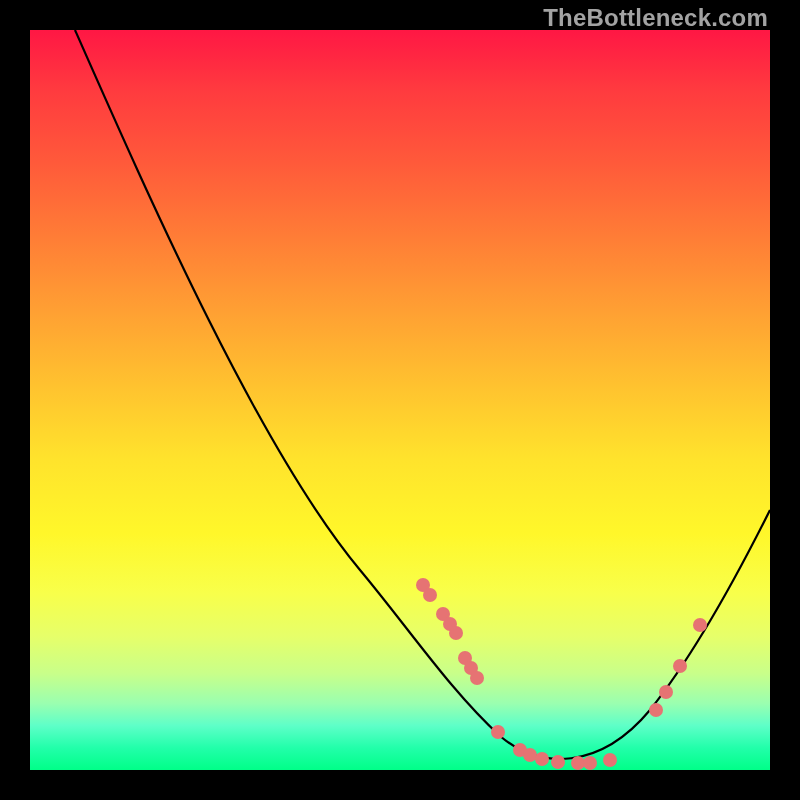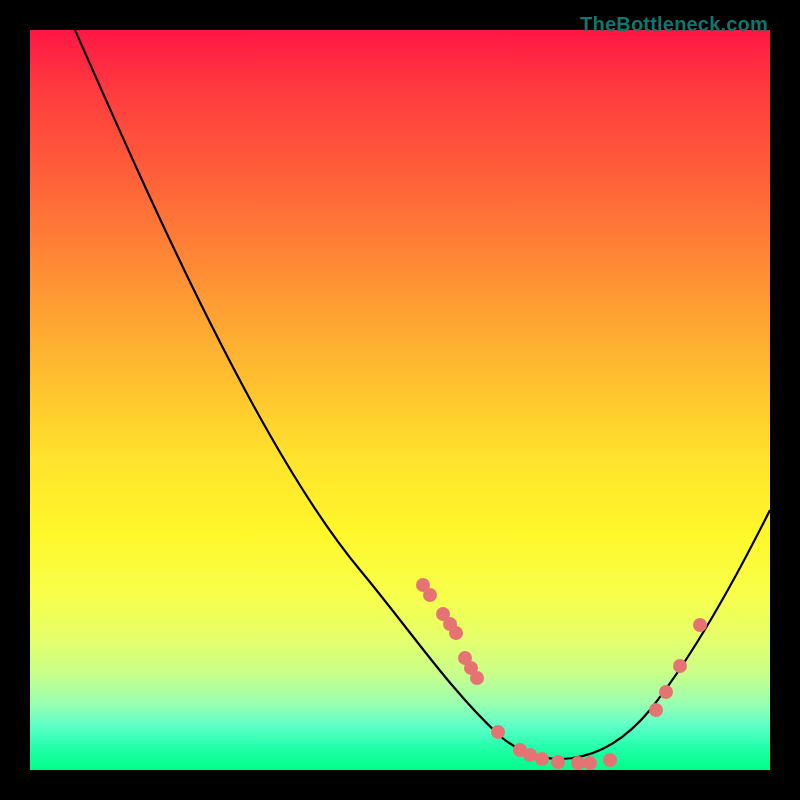--- a/index.html
+++ b/index.html
@@ -32,23 +32,23 @@
       #c8ff8a 87%,
       #9affb0 91%,
       #5effc8 94%,
       #22ffaa 97%,
       #00ff88 100%
     );
   }
   .watermark {
     position: absolute;
     right: 32px;
-    top: 13px;
-    color: #0f766e;
-    font-size: 20px;
+    top: 4px;
+    color: #a3a3a3;
+    font-size: 24px;
     font-weight: 600;
     letter-spacing: 0.2px;
   }
   svg.curve {
     position: absolute;
     left: 0;
     top: 0;
     width: 740px;
     height: 740px;
   }

